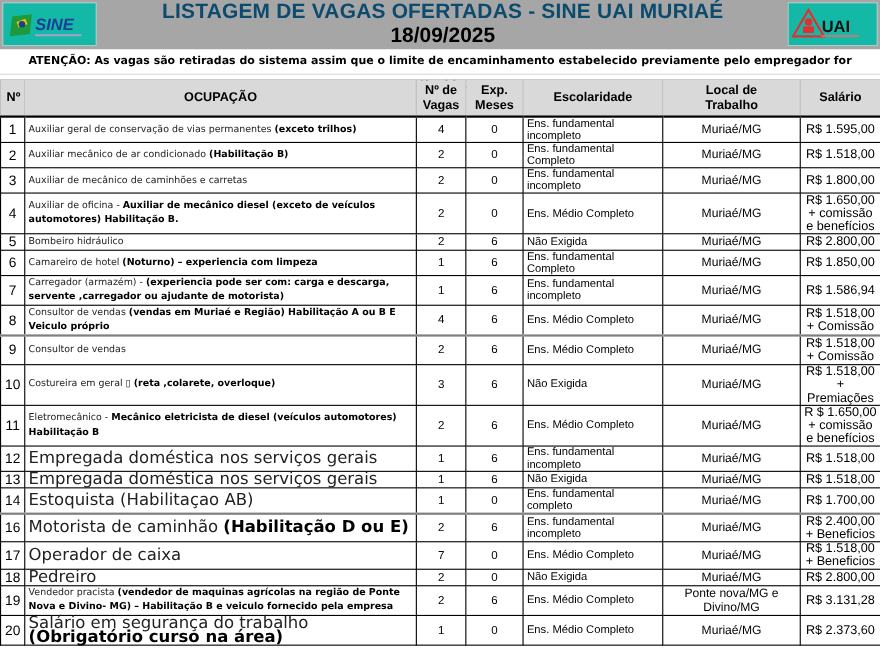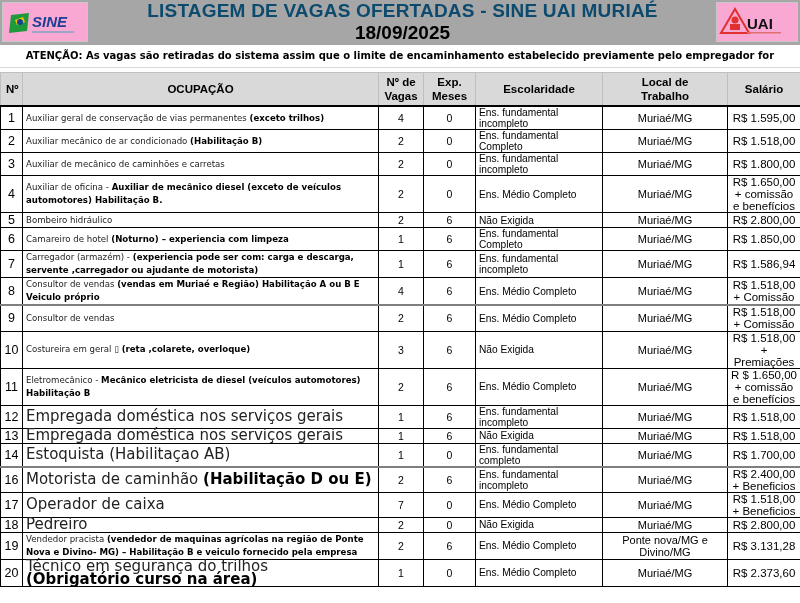--- a/index.html
+++ b/index.html
@@ -1,18 +1,18 @@
 <!DOCTYPE html>
 <html><head>
 <meta charset="utf-8">
 <style>
   html, body { margin: 0; padding: 0; background: #ffffff; }
   body { width: 800px; height: 603px; overflow: hidden; font-family: "Liberation Sans", sans-serif; color: #000; position: relative; }
   .banner { position: absolute; left: 0; top: 0; width: 800px; height: 45px; background: #a6a6a6; }
-  .logo-box { position: absolute; top: 2px; height: 40px; background: #f9a8d4; border: 1px solid #c8c8c8; box-sizing: border-box; }
+  .logo-box { position: absolute; top: 2px; height: 40px; background: #14b8a6; border: 1px solid #c8c8c8; box-sizing: border-box; }
   .logo-sine { left: 2px; width: 86px; }
   .logo-uai { left: 716px; width: 82px; }
   .title { position: absolute; left: 95px; width: 615px; top: 0px; text-align: center; color: #0c4a6e; font-weight: bold; font-size: 19px; letter-spacing: 0.2px; }
   .date { position: absolute; left: 95px; width: 615px; top: 22px; text-align: center; color: #000; font-weight: bold; font-size: 19px; }
   .notice { position: absolute; left: 0; top: 45px; width: 800px; height: 22px; line-height: 22px; text-align: center; font-family: "DejaVu Sans", sans-serif; font-weight: bold; font-size: 10px; background: #fff; border-bottom: 1px solid #d9d9d9; }
   table { position: absolute; left: 0; top: 72px; border-collapse: collapse; table-layout: fixed; width: 800px; }
   th { background: #d9d9d9; font-weight: bold; font-size: 11.5px; border: 1px solid #bfbfbf; border-bottom: 2px solid #000; height: 32px; padding: 0; text-align: center; line-height: 14px; }
   th.th-num { text-align: left; padding-left: 5px; }
   td { border: 1px solid #000; padding: 0 3px; font-size: 10.5px; vertical-align: middle; }
   td.c-num { text-align: center; font-size: 12.5px; padding: 0; }
@@ -234,21 +234,21 @@
         <td class="c-num">19</td>
         <td class="c-occ"><span>Vendedor pracista </span><b>(vendedor de maquinas agrícolas na região de Ponte Nova e Divino- MG) – Habilitação B  e veiculo fornecido pela empresa</b></td>
         <td class="c-mid">2</td>
         <td class="c-mid">6</td>
         <td class="c-esc">Ens. Médio Completo</td>
         <td class="c-loc">Ponte nova/MG e Divino/MG</td>
         <td class="c-sal">R$ 3.131,28</td>
       </tr>
       <tr style="height: 15px;">
         <td class="c-num">20</td>
-        <td class="c-occ c-big"><span>Técnico em segurança do trilhos </span><b>(Obrigatório curso na área)</b></td>
+        <td class="c-occ c-big"><span>Salário em segurança do trabalho </span><b>(Obrigatório curso na área)</b></td>
         <td class="c-mid">1</td>
         <td class="c-mid">0</td>
         <td class="c-esc">Ens. Médio Completo</td>
         <td class="c-loc">Muriaé/MG</td>
         <td class="c-sal">R$ 2.373,60</td>
       </tr>
     </tbody>
 </table>
 
 </body></html>

